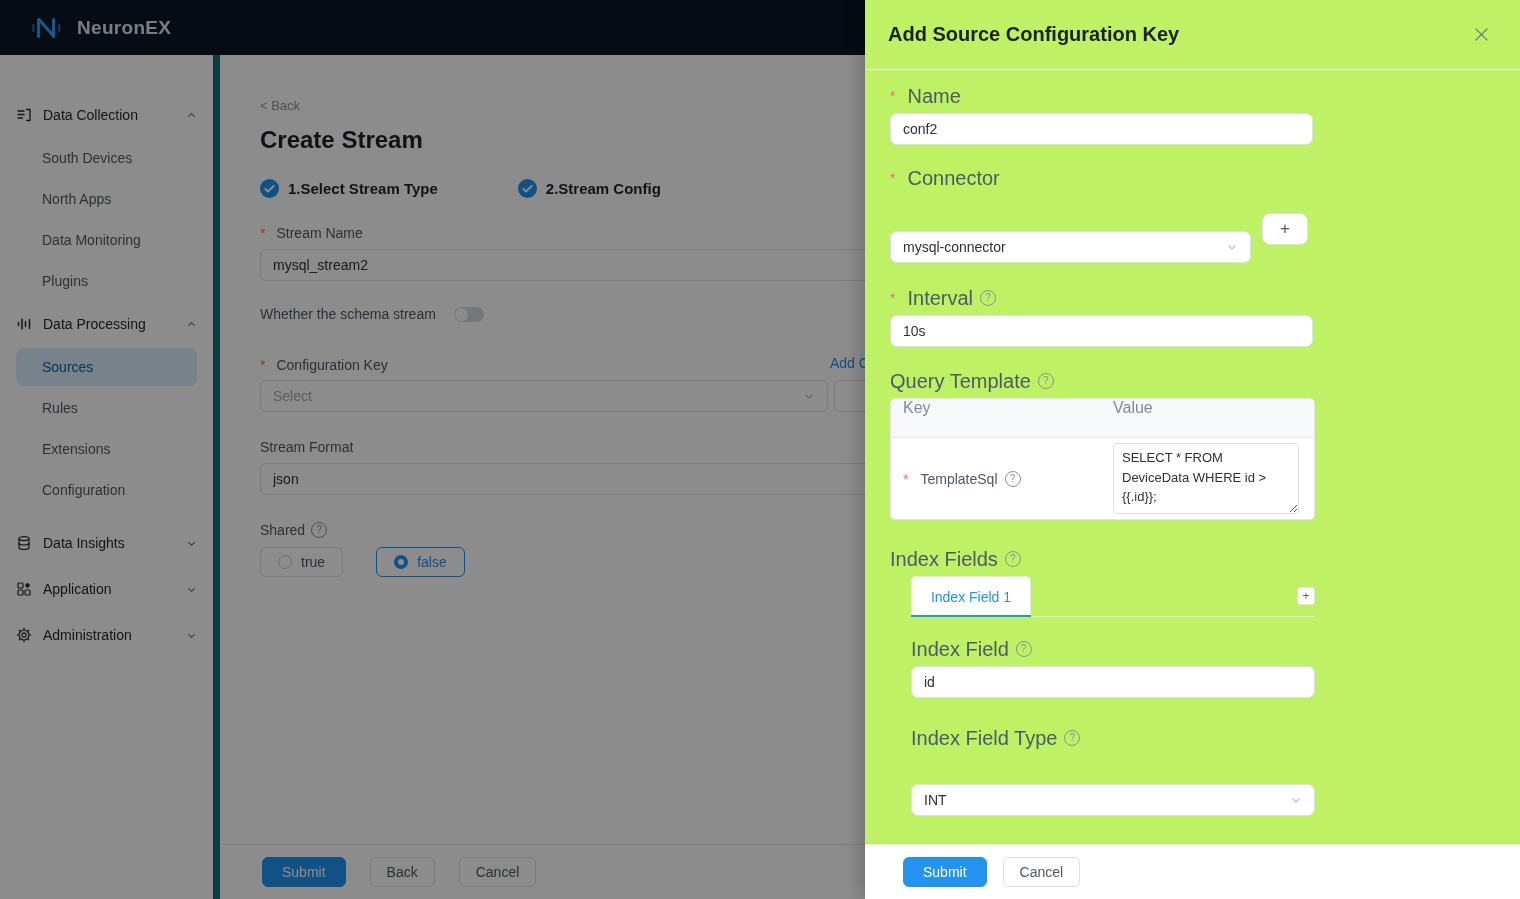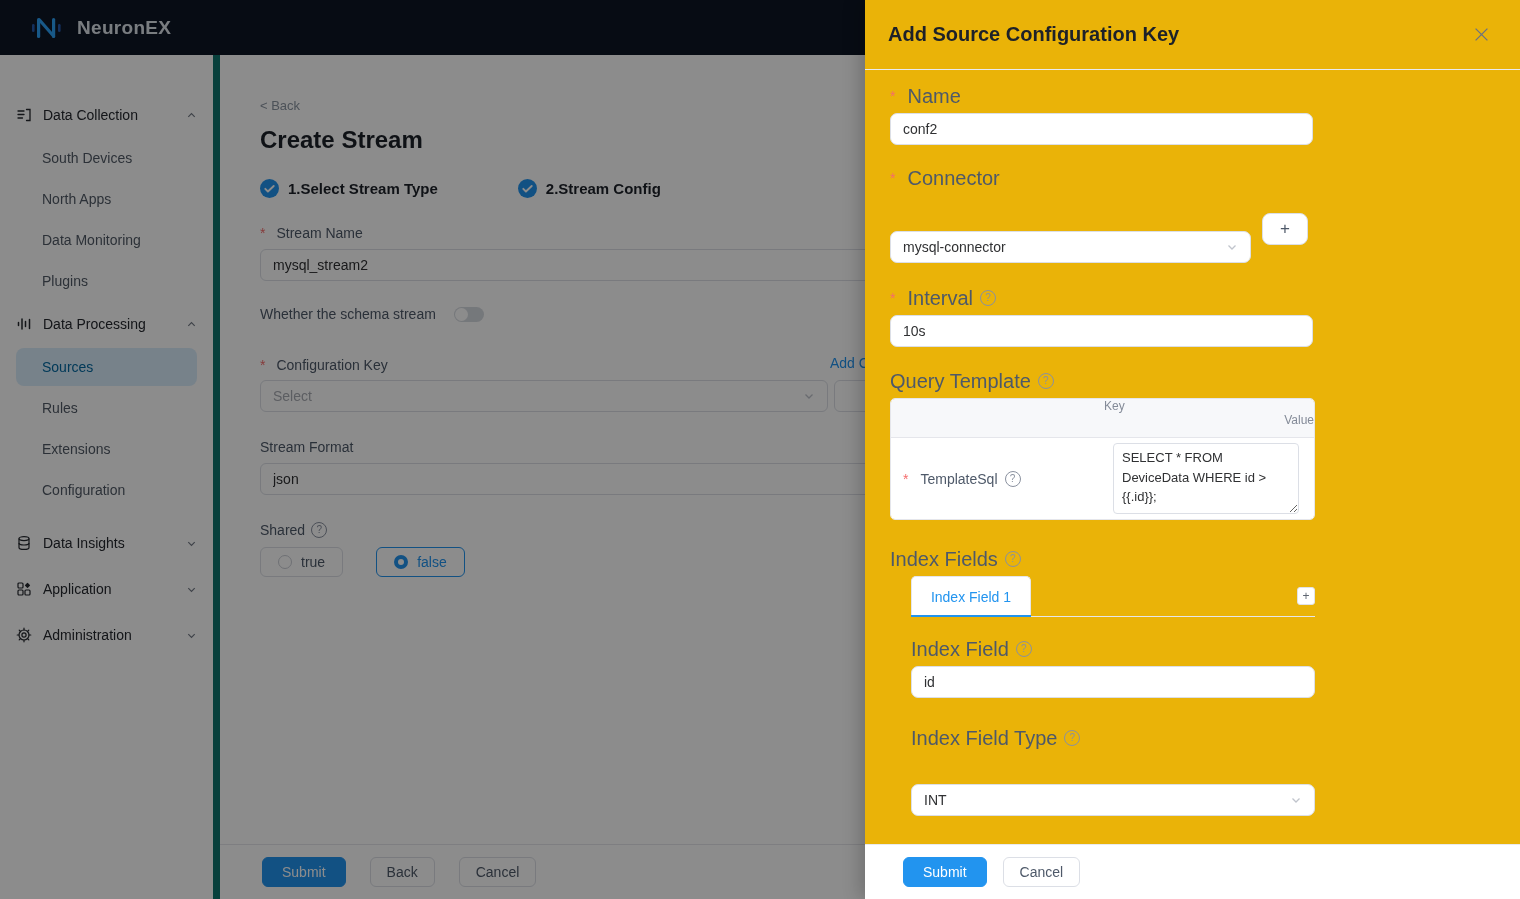--- a/index.html
+++ b/index.html
@@ -52,21 +52,21 @@
   .radio{width:14px;height:14px;border-radius:50%;box-sizing:border-box;}
   .radio.off{border:1px solid #c9ccd4;background:#fff;}
   .radio.on{border:4px solid #2294ef;background:#fff;}
   .main-footer{position:absolute;left:0;right:0;bottom:0;height:54px;border-top:1px solid #e5e6eb;background:#fff;
                display:flex;align-items:center;gap:24px;padding-left:42px;}
   .btn{height:30px;border-radius:6px;font-size:14px;cursor:pointer;font-family:"Liberation Sans",sans-serif;}
   .btn.primary{background:#2294ef;border:1px solid #2294ef;color:#fff;padding:0 19px;}
   .btn.plain{background:#fff;border:1px solid #dcdfe6;color:#4e5969;padding:0 16px;}
   
   .overlay{position:absolute;inset:0;background:rgba(0,0,0,0.45);z-index:50;}
-  .drawer{position:absolute;top:0;left:865px;width:655px;height:899px;background:#eab308;z-index:100;
+  .drawer{position:absolute;top:0;left:865px;width:655px;height:899px;background:#bef264;z-index:100;
           display:flex;flex-direction:column;box-shadow:-6px 0 16px rgba(0,0,0,.18);}
   .d-header{height:70px;flex:none;display:flex;align-items:center;padding:0 27px 0 23px;border-bottom:1px solid #e9eaee;box-sizing:border-box;}
   .d-title{font-size:20px;font-weight:700;color:#1d2129;}
   .d-close{margin-left:auto;display:flex;cursor:pointer;padding:4px;}
   .d-body{flex:1;padding:16px 0 0 25px;box-sizing:border-box;overflow:hidden;}
   .d-label{font-size:20px;color:#4e5969;height:20px;display:flex;align-items:center;gap:7px;margin-bottom:7px;}
   .d-input{display:block;width:423px;height:32px;box-sizing:border-box;border:1px solid #dcdfe6;border-radius:7px;
            padding:0 12px;font-size:14px;color:#303133;background:#fff;outline:none;font-family:"Liberation Sans",sans-serif;}
   .d-item{margin-bottom:23px;}
   .conn-row{display:flex;gap:11px;align-items:center;}
@@ -74,22 +74,22 @@
             display:flex;align-items:center;padding:0 12px;font-size:14px;color:#303133;cursor:pointer;margin-top:36px;}
   .d-select .chev{margin-left:auto;display:flex;}
   .w361{width:361px;}
   .plus-btn{width:46px;height:32px;box-sizing:border-box;border:1px solid #dcdfe6;border-radius:8px;background:#fff;
             color:#4e5969;font-size:17px;display:flex;align-items:center;justify-content:center;cursor:pointer;}
   .help{width:14px;height:14px;flex:none;border:1px solid #8a919f;border-radius:50%;color:#8a919f;font-size:10px;
         display:inline-flex;align-items:center;justify-content:center;line-height:1;}
   .help::before{content:"?";}
   
   .qt-table{width:425px;box-sizing:border-box;border:1px solid #e5e6eb;border-radius:5px;overflow:hidden;}
-  .qt-head{display:flex;height:38px;align-items:flex-end;background:#f7f8fa;border-bottom:1px solid #e5e6eb;
-           font-size:12px;color:#848b98;flex-direction:column;}
+  .qt-head{display:flex;height:38px;align-items:flex-start;background:#f7f8fa;border-bottom:1px solid #e5e6eb;
+           font-size:16px;color:#848b98;}
   .qt-head .c1{width:222px;padding-left:12px;box-sizing:border-box;}
   .qt-row{display:flex;align-items:center;padding:5px 12px 5px 0;background:#fff;}
   .qt-row .c1{width:222px;padding-left:12px;box-sizing:border-box;display:flex;align-items:center;gap:7px;
               font-size:14px;color:#4e5969;}
   .qt-text{width:186px;height:71px;box-sizing:border-box;border:1px solid #dcdfe6;border-radius:4px;padding:4px 8px;
            font-size:13px;line-height:1.5;color:#303133;font-family:"Liberation Sans",sans-serif;resize:both;outline:none;}
   
   .tabs{position:relative;width:404px;height:40px;border-bottom:1px solid #e5e6eb;margin-bottom:22px;}
   .tab{position:absolute;left:0;top:0;width:120px;height:40px;box-sizing:border-box;background:#fff;
        border:1px solid #e5e6eb;border-bottom:none;border-radius:5px 5px 0 0;color:#2294ef;font-size:14px;

